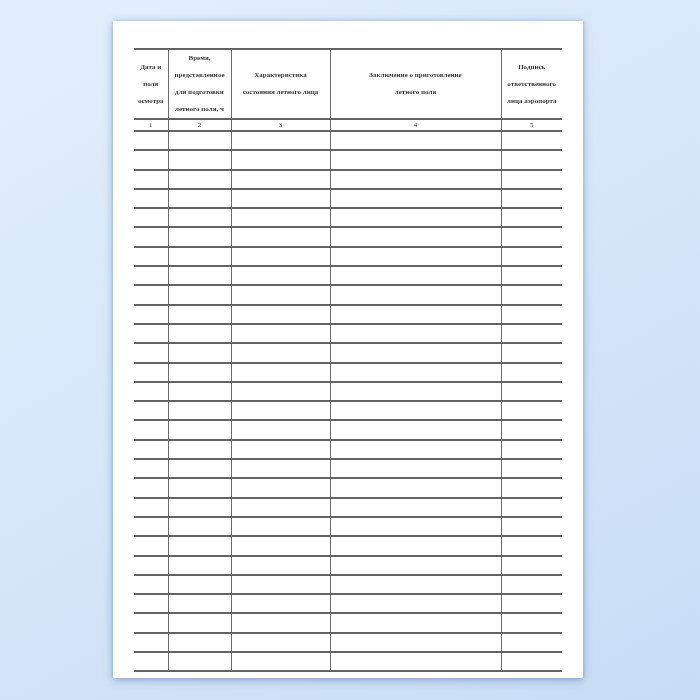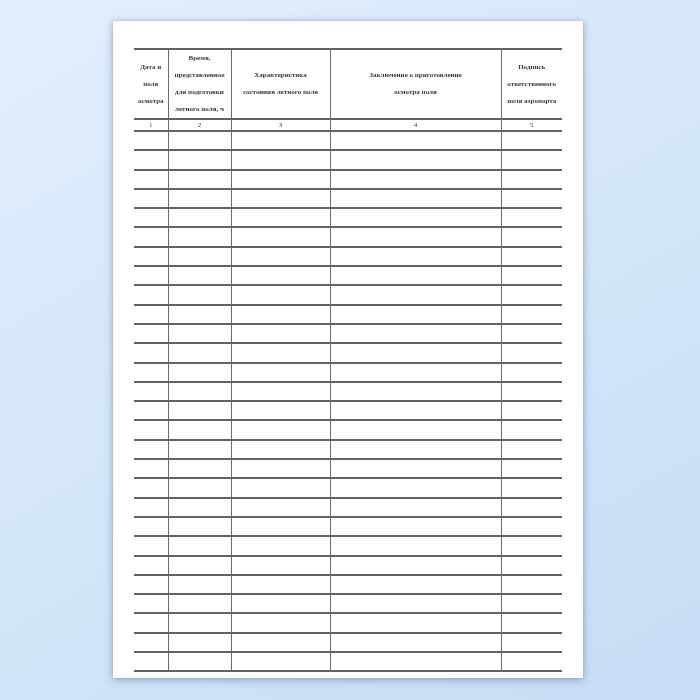--- a/index.html
+++ b/index.html
@@ -85,26 +85,26 @@
       <thead>
         <tr>
           <th class="head-cell">Дата и
 поля
 осмотра</th>
           <th class="head-cell">Время,
 представленное
 для подготовки
 летного поля, ч</th>
           <th class="head-cell">Характеристика
-состояния летного поля</th>
+состояния летного лица</th>
           <th class="head-cell">Заключение о приготовление
-осмотра поля</th>
+летного поля</th>
           <th class="head-cell">Подпись
 ответственного
-поля аэропорта</th>
+лица аэропорта</th>
         </tr>
         <tr>
           <td class="num-cell">1</td>
           <td class="num-cell">2</td>
           <td class="num-cell">3</td>
           <td class="num-cell">4</td>
           <td class="num-cell">5</td>
         </tr>
       </thead>
       <tbody>

